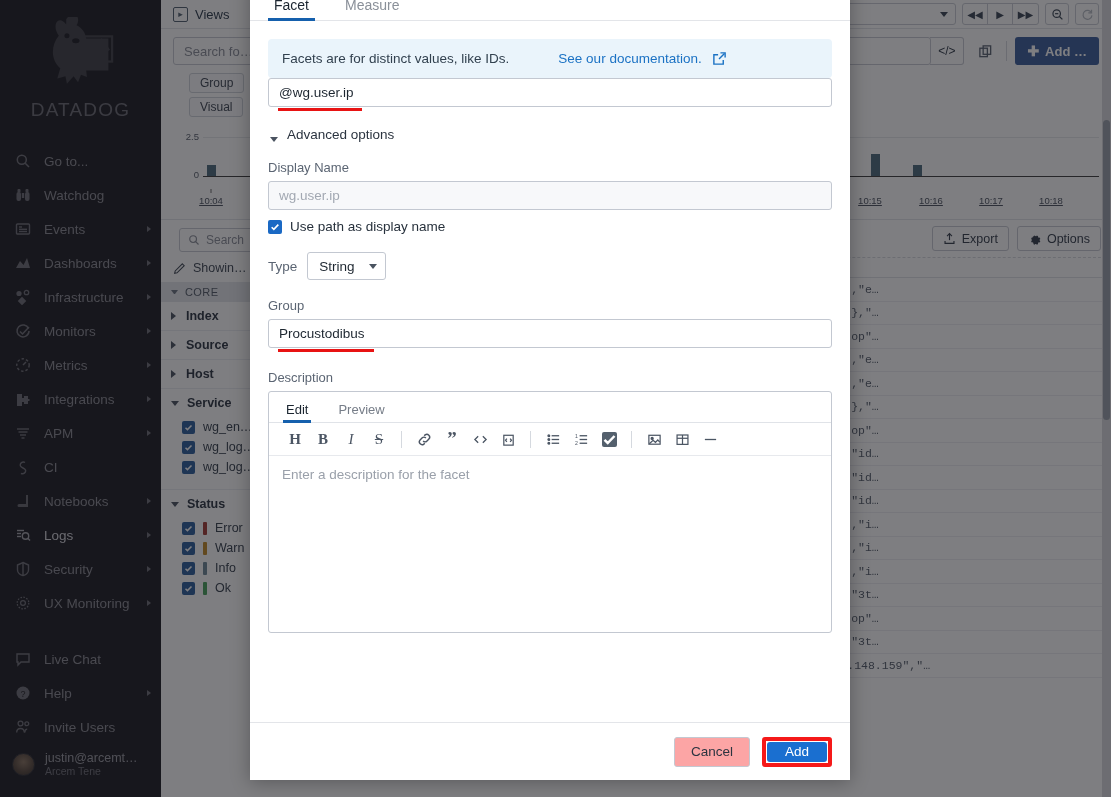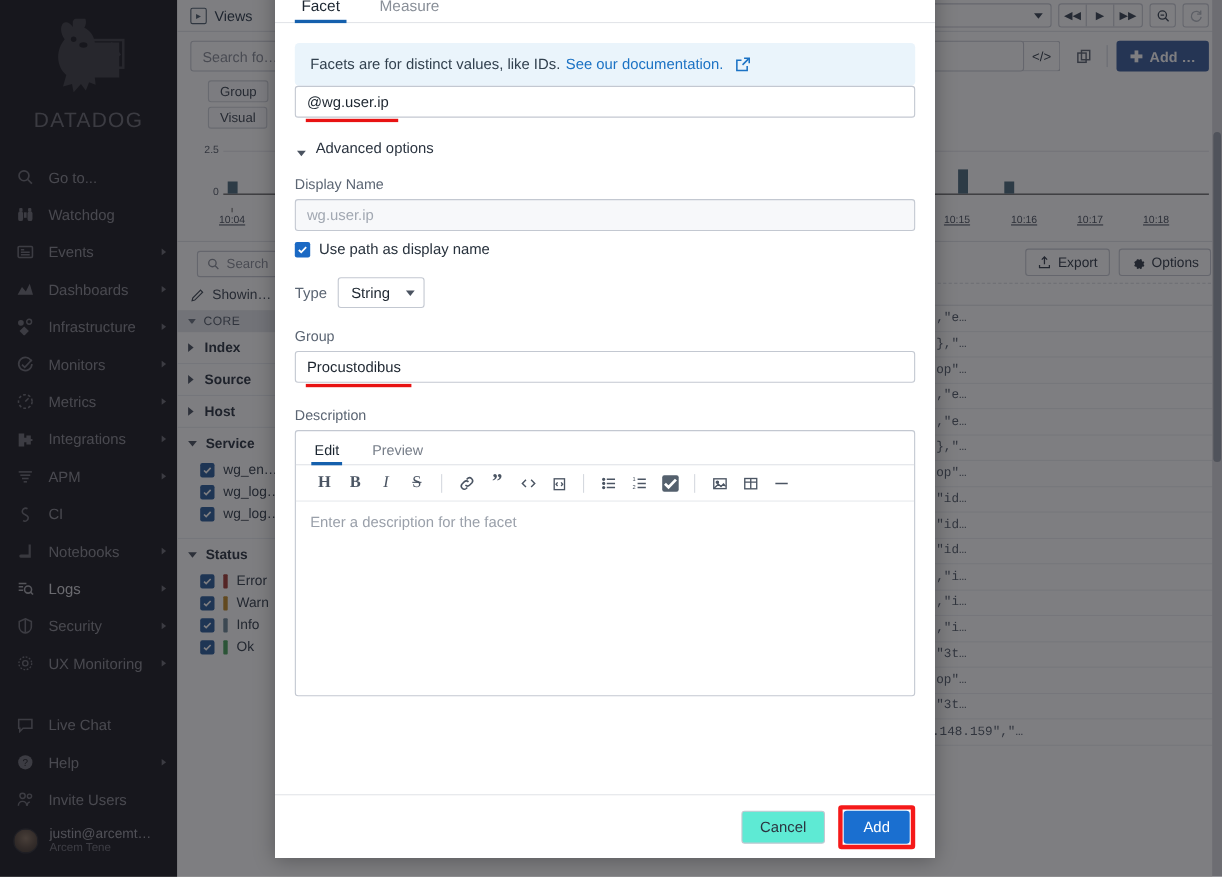--- a/index.html
+++ b/index.html
@@ -198,21 +198,21 @@
   }
   .m-tab.active { color: #1b2530; font-weight: 400; }
   .m-tab.active::after {
     content: ""; position: absolute; left: 0; right: 0; bottom: -1px; height: 3px; background: #1560ad;
   }
   .m-body { padding: 18px 18px 0 18px; flex: 1; overflow: hidden; }
   .notice {
     background: #eaf4fb; border-radius: 4px; padding: 12px 14px;
     font-size: 13.5px; color: #32414f; display: flex; align-items: center; gap: 5px;
   }
-  .notice a { color: #1b72c4; text-decoration: none; }
+  .notice a { color: #1b72c4; text-decoration: none; margin-left: 44px; }
   .ext-ico { color: #1b72c4; display: inline-flex; margin-left: 5px; }
   .fld-label { font-size: 13px; color: #5b6573; margin: 18px 0 6px 0; }
   .txt-input {
     width: 100%; height: 29px; border: 1px solid #c3c8d1; border-radius: 3px;
     padding: 0 10px; font-size: 13.5px; color: #1d2630; background: #fff;
     font-family: "Liberation Sans", sans-serif;
   }
   .txt-input::placeholder { color: #a2a8b2; }
   .txt-input.disabled { background: #f7f8fa; color: #a2a8b2; }
   .redline { height: 3px; background: #e81313; width: 84px; margin: 1px 0 0 10px; }
@@ -255,29 +255,29 @@
   .cb-tb { width: 15px; height: 15px; background: #54606d; border-radius: 2px; display:flex;align-items:center;justify-content:center; }
   .cb-tb svg { width: 11px; height: 11px; }
   .ed-area {
     height: 176px; padding: 11px 13px; font-size: 13.5px; color: #9aa0aa;
   }
   .m-footer {
     border-top: 1px solid #e3e5e9; padding: 12px 18px; display: flex;
     justify-content: flex-end; align-items: center; gap: 12px; height: 58px;
   }
   .btn-cancel {
-    border: 1px solid #c3c8d1; border-radius: 3px; background: #5eead4;
+    border: 1px solid #c3c8d1; border-radius: 3px; background: #fca5a5;
     padding: 0 16px; height: 30px; font-size: 13.5px; color: #2b3440;
     display:flex;align-items:center;
   }
   .add-wrap { position: relative; padding: 5px; }
   .add-hl { position: absolute; inset: 0; border: 4px solid #f51919; border-radius: 3px; pointer-events:none; }
   .btn-add {
     background: #1a6fd0; color: #fff; border-radius: 3px;
-    padding: 0 18px; height: 30px; font-size: 13.5px;
+    padding: 0 18px; height: 20px; font-size: 13.5px;
     display:flex;align-items:center;justify-content:center;
   }
 </style>
 </head>
 <body>
 
 <div id="root">
 
   <div id="app-bg">
 

